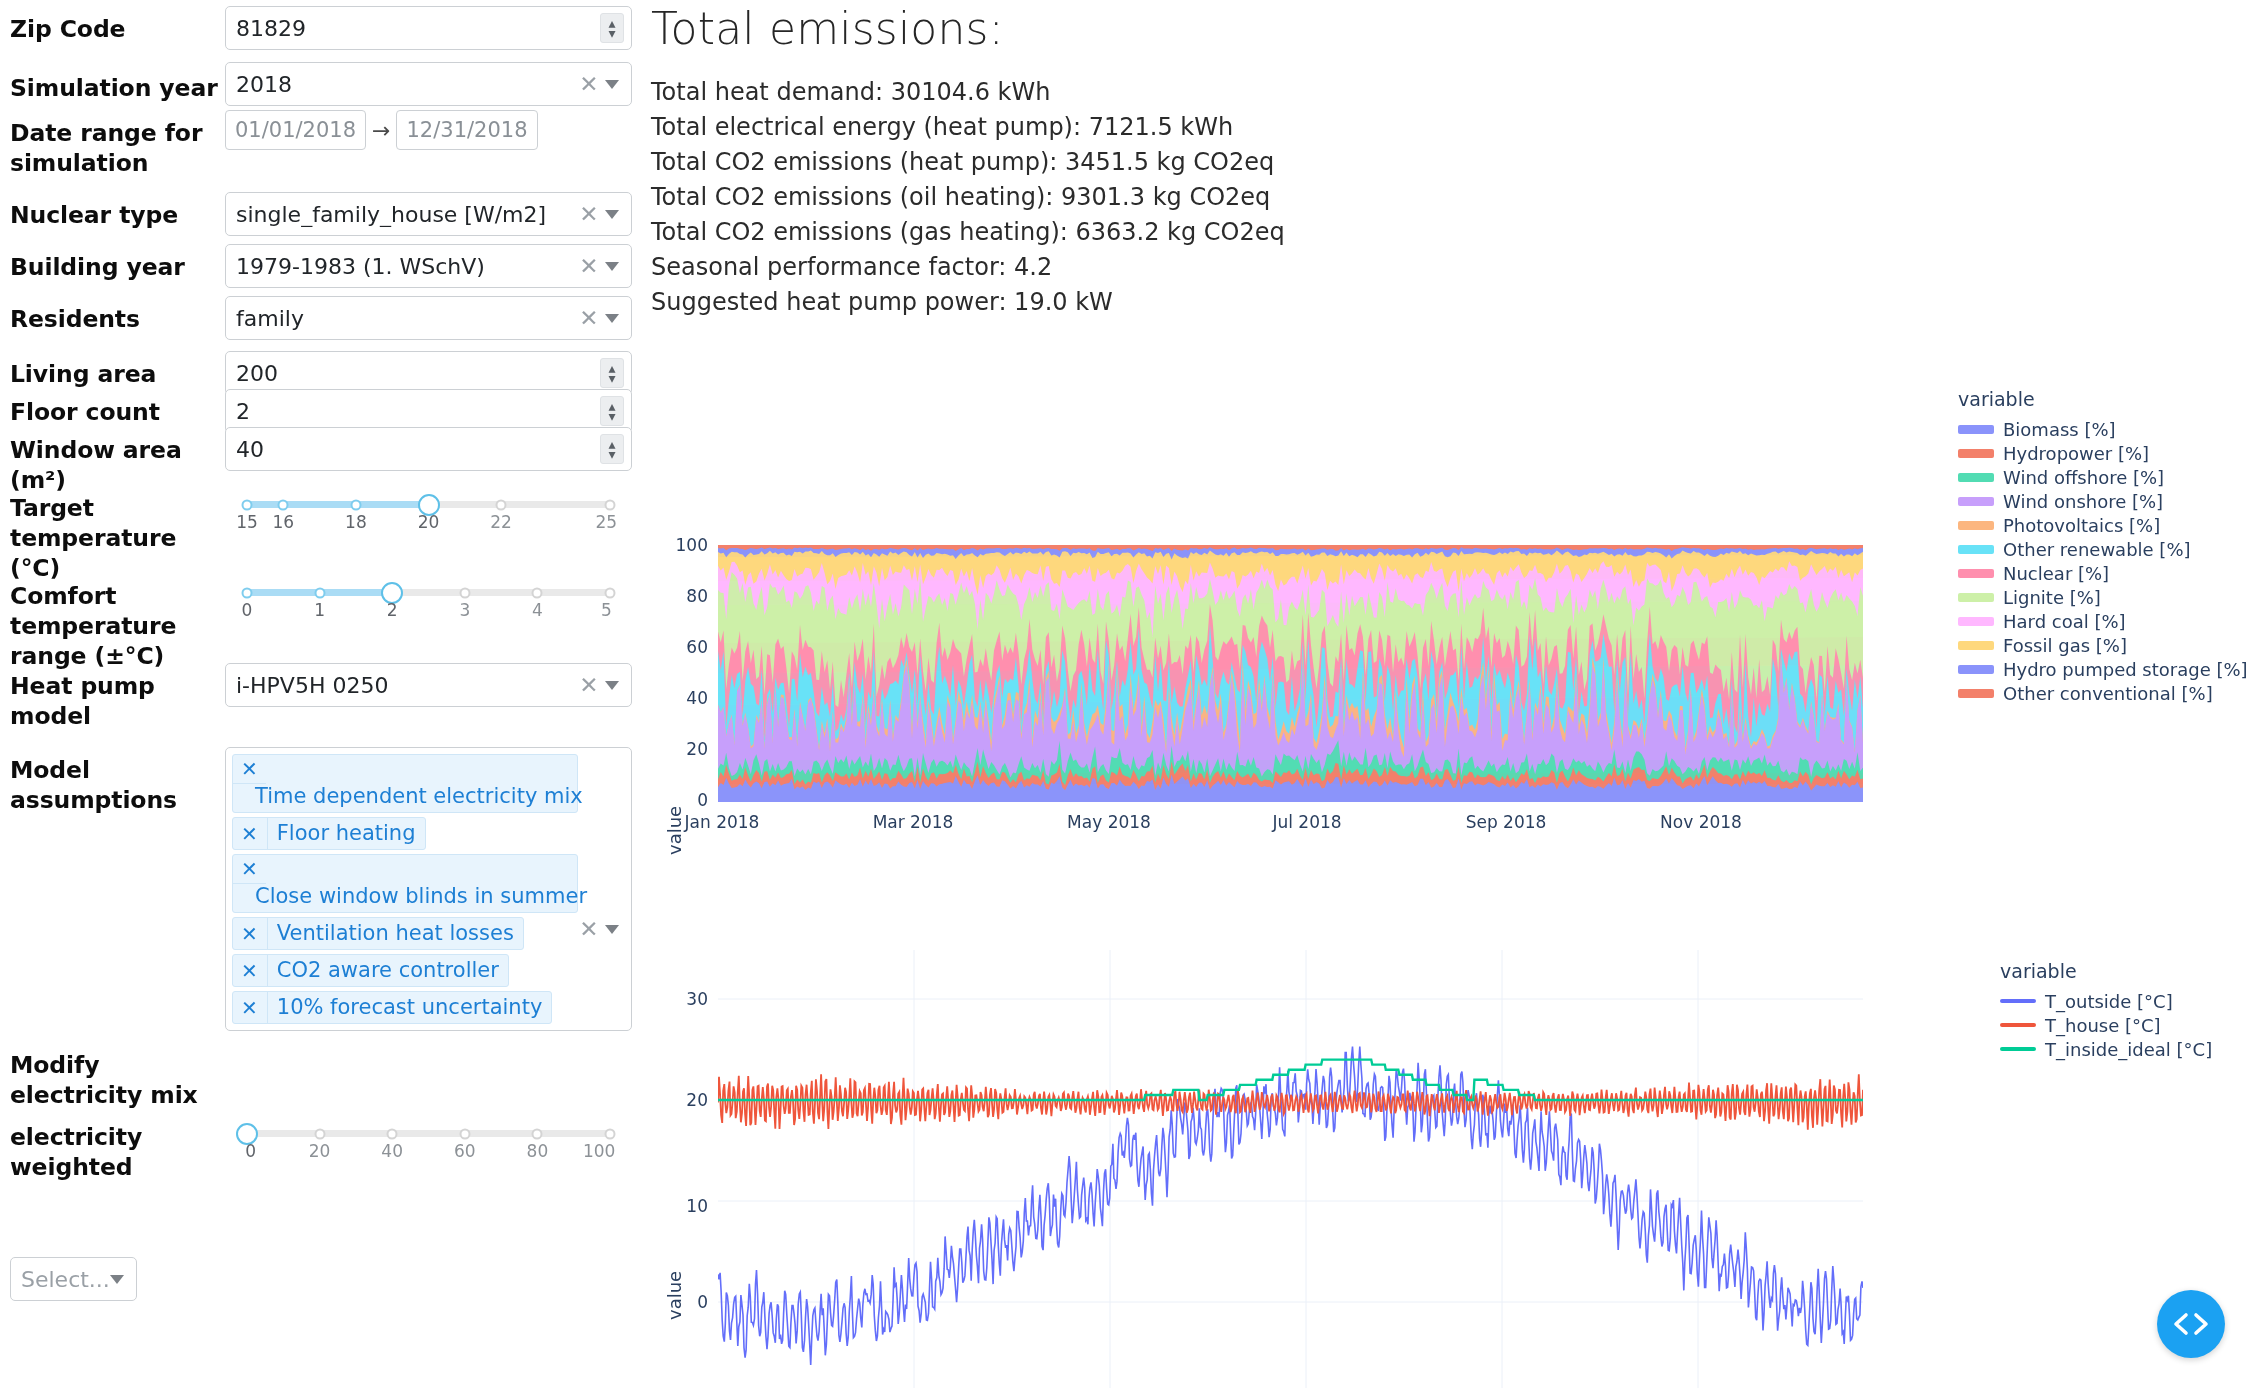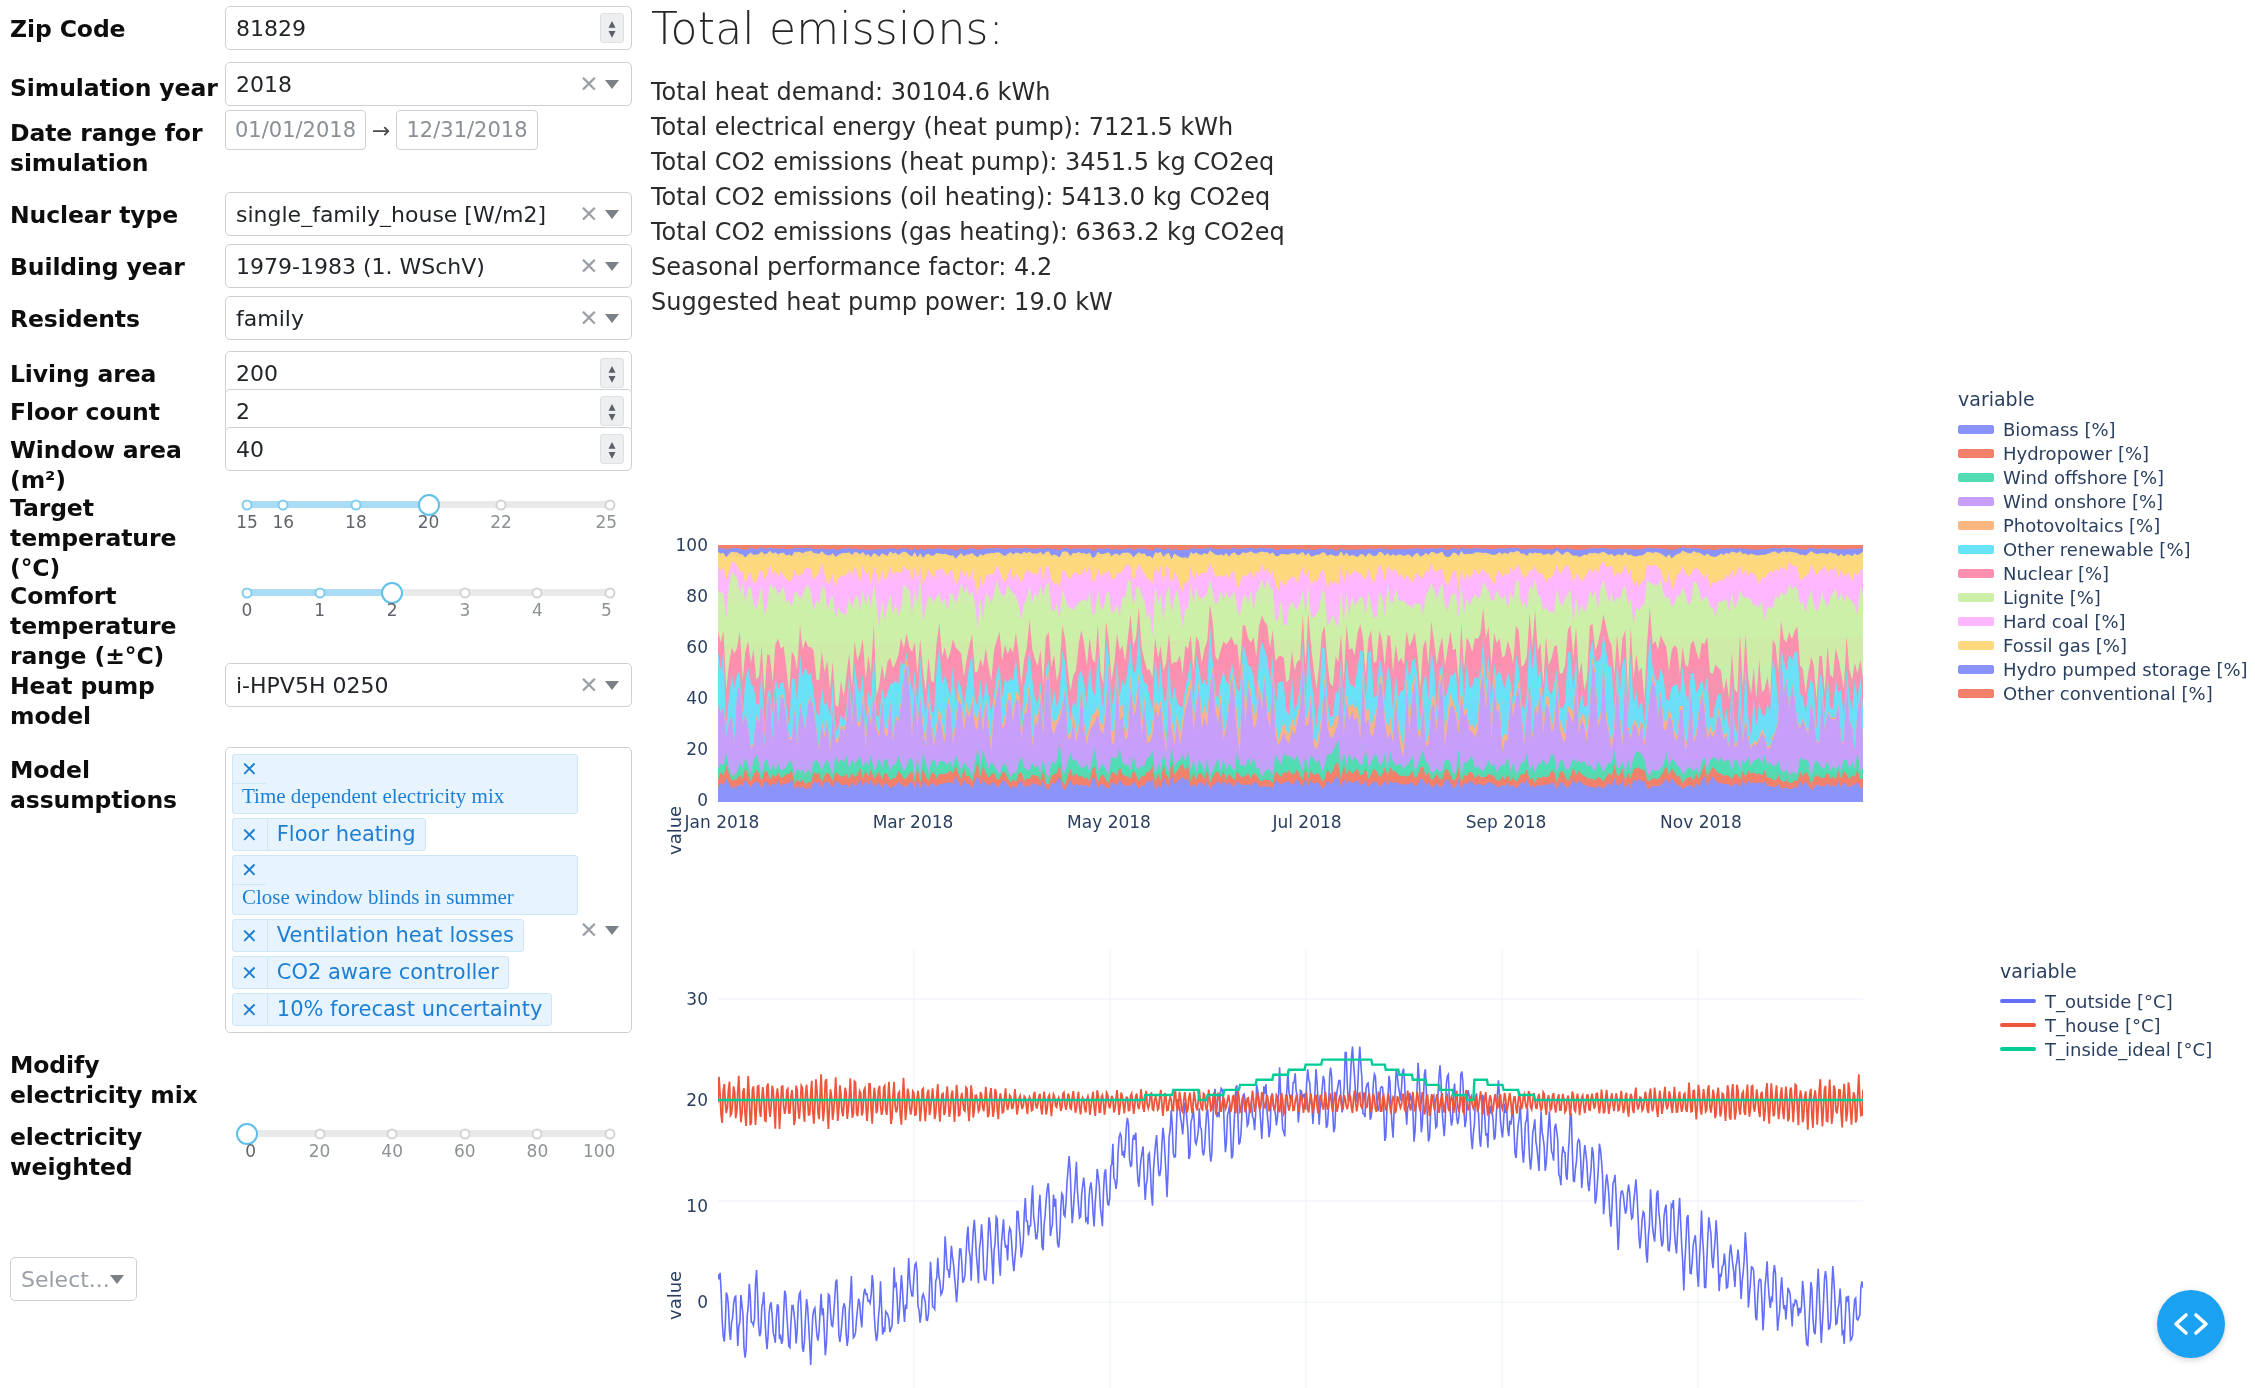--- a/index.html
+++ b/index.html
@@ -156,21 +156,21 @@
   }
   .tag .x {
     padding: 3px 9px 3px 8px;
     border-right: 1px solid #cfe6f7;
     font-size: 20px;
     display:flex; align-items:center;
   }
   .tag .t { padding: 3px 9px 4px 9px; white-space: nowrap; }
   .tag.wrap { display:block; width: 100%; max-width: 100%; }
   .tag.wrap .x { border-right:none; border-bottom:1px solid #cfe6f7; padding:2px 8px; display:inline-block; }
-  .tag.wrap .t { display:block; padding: 0 9px 4px 9px; font-family: Liberation Serif, serif; }
+  .tag.wrap .t { display:block; padding: 0 9px 4px 22px; }
   .mside { display:flex; align-items:center; align-self: stretch; padding-top: 80px; }
 
   
   .right { flex: 1 1 auto; position: relative; padding-left: 11px; }
   .h1 {
     font-size: 44px;
     font-weight: 300;
     color: #262626;
     letter-spacing: 0.2px;
     margin: 0;
@@ -477,21 +477,21 @@
   </div>
 
   <div class="right">
 
     <h1 class="h1">Total emissions:</h1>
 
     <div class="summary">
       <div>Total heat demand: 30104.6 kWh</div>
       <div>Total electrical energy (heat pump): 7121.5 kWh</div>
       <div>Total CO2 emissions (heat pump): 3451.5 kg CO2eq</div>
-      <div>Total CO2 emissions (oil heating): 5413.0 kg CO2eq</div>
+      <div>Total CO2 emissions (oil heating): 9301.3 kg CO2eq</div>
       <div>Total CO2 emissions (gas heating): 6363.2 kg CO2eq</div>
       <div>Seasonal performance factor: 4.2</div>
       <div>Suggested heat pump power: 19.0 kW</div>
     </div>
 
     <div class="plot" style="position:absolute; left:0px; top:400px; width:1605px; height:470px;">
 
       <div class="ylab" style="left:24px; top:455px;">value</div>
 
       <div class="ticky" style="left:20px; top:400px; width:48px;">0</div>

